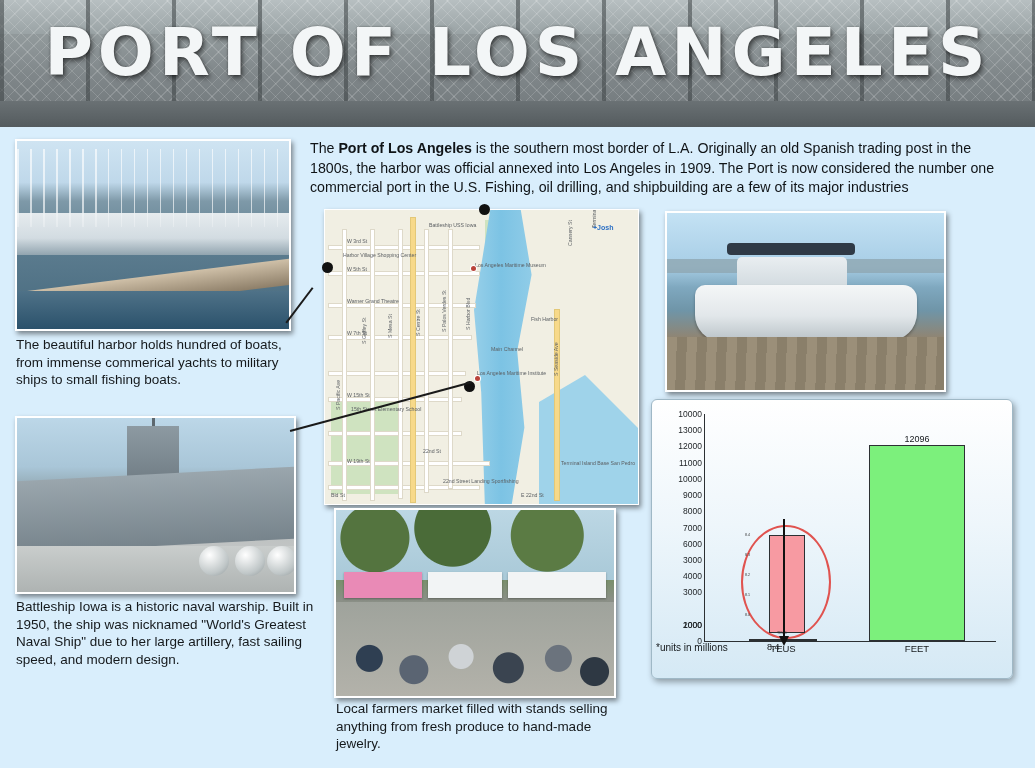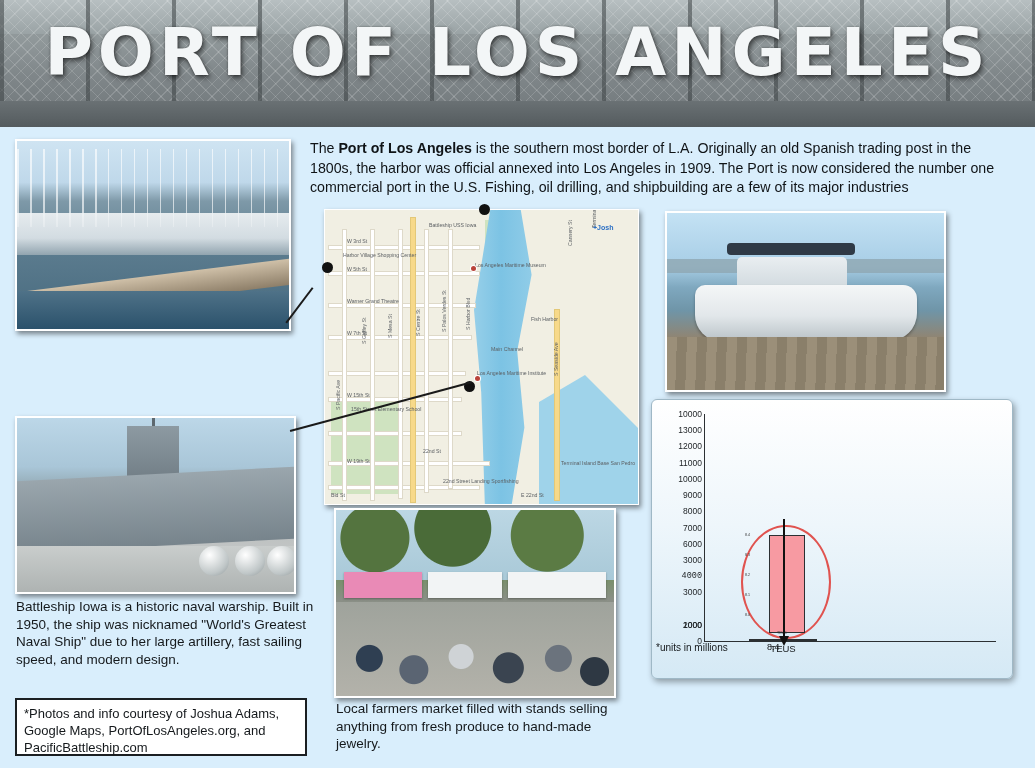--- a/index.html
+++ b/index.html
@@ -364,33 +364,33 @@
     <div class="banner-ground"></div>
     <div id="banner-title">PORT OF LOS ANGELES</div>
   </div>
 
   <div id="photo-harbor" class="photo">
     <div class="masts"></div>
     <div class="boats"></div>
     <div class="dock"></div>
     <div class="water"></div>
   </div>
+  <div id="cap-harbor" class="cap">The beautiful harbor holds hundred of boats, from immense commerical yachts to military ships to small fishing boats.</div>
 
   <div id="photo-battleship" class="photo">
     <div class="mast"></div>
     <div class="tower"></div>
     <div class="hull"></div>
     <div class="ground"></div>
     <div class="ball1"></div>
     <div class="ball2"></div>
     <div class="ball3"></div>
   </div>
   <div id="cap-battleship" class="cap">Battleship Iowa is a historic naval warship. Built in 1950, the ship was nicknamed "World's Greatest Naval Ship" due to her large artillery, fast sailing speed, and modern design.</div>
 
-  <div id="credits">*Photos and info courtesy of Joshua Adams, Google Maps, PortOfLosAngeles.org, and PacificBattleship.com</div>
 
   <div id="intro">
     <span>The </span><b>Port of Los Angeles</b><span> is the southern most border of L.A. Originally an old Spanish trading post in the 1800s, the harbor was official annexed into Los Angeles in 1909. The Port is now considered the number one commercial port in the U.S. Fishing, oil drilling, and shipbuilding are a few of its major industries</span>
   </div>
 
   <div id="photo-map" class="photo">
     <div class="map-land"></div>
     <div class="map-green1"></div>
     <div class="map-green2"></div>
     <div class="map-water"></div>
@@ -476,21 +476,21 @@
       <div class="ytick" style="top:0%;">10000</div>
       <div class="ytick" style="top:7.14%;">13000</div>
       <div class="ytick" style="top:14.28%;">12000</div>
       <div class="ytick" style="top:21.43%;">11000</div>
       <div class="ytick" style="top:28.57%;">10000</div>
       <div class="ytick" style="top:35.71%;">9000</div>
       <div class="ytick" style="top:42.86%;">8000</div>
       <div class="ytick" style="top:50%;">7000</div>
       <div class="ytick" style="top:57.14%;">6000</div>
       <div class="ytick" style="top:64.28%;">3000</div>
-      <div class="ytick" style="top:71.43%;font-family:Liberation Mono, monospace;">4000</div>
+      <div class="ytick" style="top:71.43%;">4000</div>
       <div class="ytick" style="top:78.57%;">3000</div>
       <div class="ytick" style="top:85.71%;margin-top:16px;">2000</div>
       <div class="ytick" style="top:92.86%;">1000</div>
       <div class="ytick" style="top:100%;">0</div>
 
       <div class="bar" style="left:44px; width:68px; height:2px; background:#f79aa2;">
         <div class="xlab" style="left:50%;">TEUS</div>
       </div>
 
       <div id="teus-highlight">
@@ -498,17 +498,21 @@
         <div class="zoomtick" style="top:6px;">8.4</div>
         <div class="zoomtick" style="top:26px;">8.3</div>
         <div class="zoomtick" style="top:46px;">8.2</div>
         <div class="zoomtick" style="top:66px;">8.1</div>
         <div class="zoomtick" style="top:86px;">8.0</div>
         <div class="zoomtick" style="left:34px; bottom:2px; font-size:3.6px;">TEUS</div>
       </div>
       <div id="teus-arrow"></div>
       <div style="position:absolute; left:62px; bottom:-11px; font-size:9px; color:#15191c;">8.4</div>
 
+      <div class="bar" style="left:164px; width:96px; height:86.4%; background:#7cf07c;">
+        <div class="bar-label">12096</div>
+        <div class="xlab" style="left:50%;">FEET</div>
+      </div>
     </div>
     <div id="units-note">*units in millions</div>
   </div>
 
 </div>
 
 </body></html>

